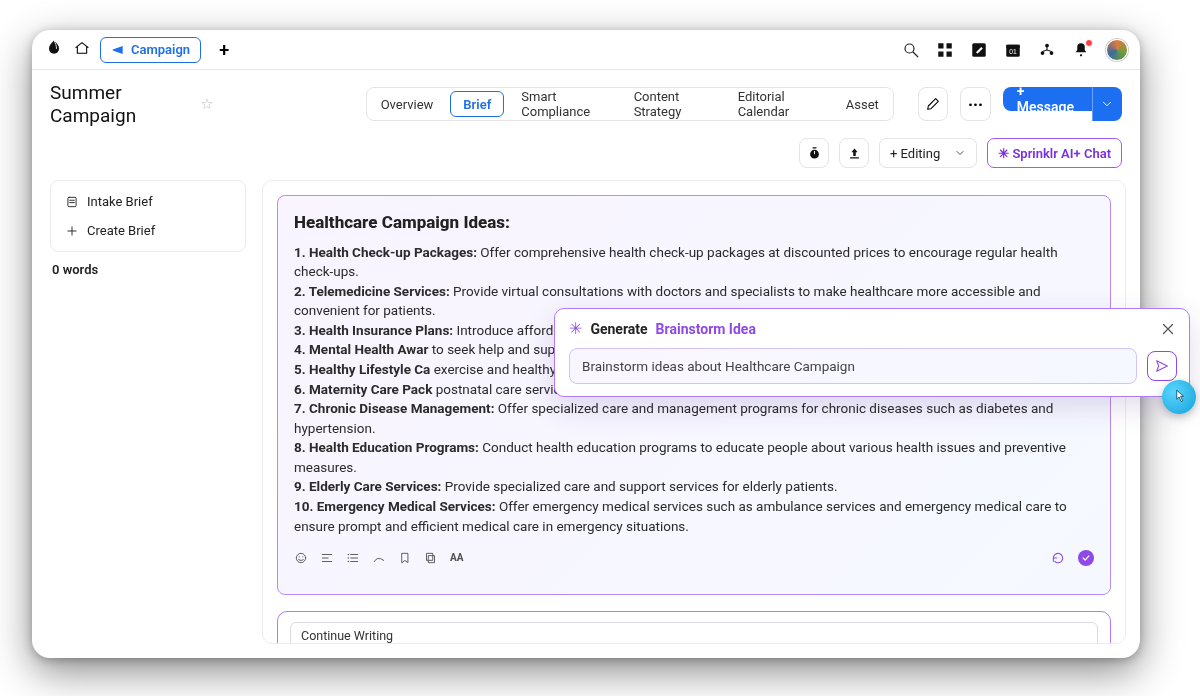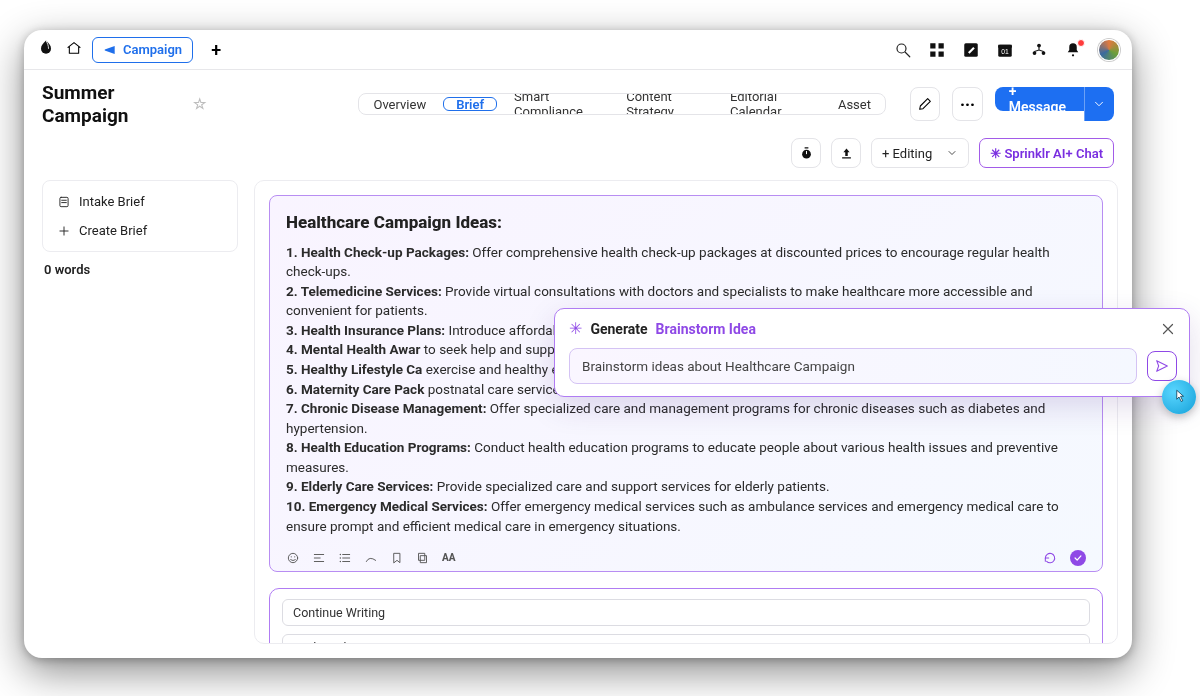--- a/index.html
+++ b/index.html
@@ -6,21 +6,21 @@
   body {
     font-family: -apple-system, BlinkMacSystemFont, "Segoe UI", Roboto, Helvetica, Arial, sans-serif;
     background: #fff;
     width: 1200px;
     height: 696px;
     position: relative;
     overflow: hidden;
   }
   .window {
     position: absolute;
-    left: 24px; top: 30px;
+    left: 32px; top: 30px;
     width: 1108px; height: 628px;
     background: #fff;
     border-radius: 18px;
     box-shadow: 0 14px 40px rgba(0,0,0,0.45), 0 2px 10px rgba(0,0,0,0.25);
     overflow: hidden;
   }
   
   .topbar {
     height: 40px;
     border-bottom: 1px solid #e7e7ea;
@@ -54,26 +54,26 @@
   .top-icons .ico svg { width:18px; height:18px; }
   .avatar { width:22px; height:22px; border-radius:50%; background: conic-gradient(#e07a3f,#6a9f3a,#3a6a9f,#e07a3f); border:1.5px solid #fff; box-shadow:0 0 0 1px #ccc; }
   .dot-badge { position:absolute; top:-2px; right:-3px; width:8px; height:8px; background:#ff3b3b; border-radius:50%; border:1.5px solid #fff; }
   
   .header {
     display:flex; align-items:center;
     padding: 12px 18px 0 18px;
     gap: 12px;
     height: 56px;
   }
-  .page-title { font-size:19px; font-weight:700; color:#111; display:flex; align-items:center; gap:8px;}
+  .page-title { font-size:19px; font-weight:400; color:#111; display:flex; align-items:center; gap:8px;}
   .page-title .star { color:#bdbdbd; font-size:15px;}
   .tabs {
     margin-left: 140px;
     display:flex; align-items:center;
-    height:22px;
+    height:34px;
     border:1px solid #e4e4e8;
     border-radius:8px;
     overflow:hidden;
   }
   .tab {
     padding: 0 14px;
     height:100%;
     display:flex; align-items:center;
     font-size:13px; color:#333;
     cursor:pointer;
@@ -158,21 +158,21 @@
     background:#fff;
     border:1px solid #ececf0;
     border-radius:10px;
     padding:14px 14px 18px 14px;
     position:relative;
     overflow:hidden;
   }
   .gen-box {
     border:1px solid #b88df2;
     border-radius:8px;
-    padding:14px 16px 5px 16px;
+    padding:14px 16px 28px 16px;
     background: linear-gradient(135deg, #f9f4ff 0%, #f5f9ff 100%);
     font-size:13.5px; color:#2b2b2b;
     line-height:1.45;
   }
   .gen-box h3 { font-size:17px; font-weight:800; color:#222; margin-bottom:8px;}
   .gen-box b { font-weight:700; }
   .gen-toolbar {
     display:flex; align-items:center; gap:12px;
     padding-top:10px; margin-top:4px;
     color:#555;

